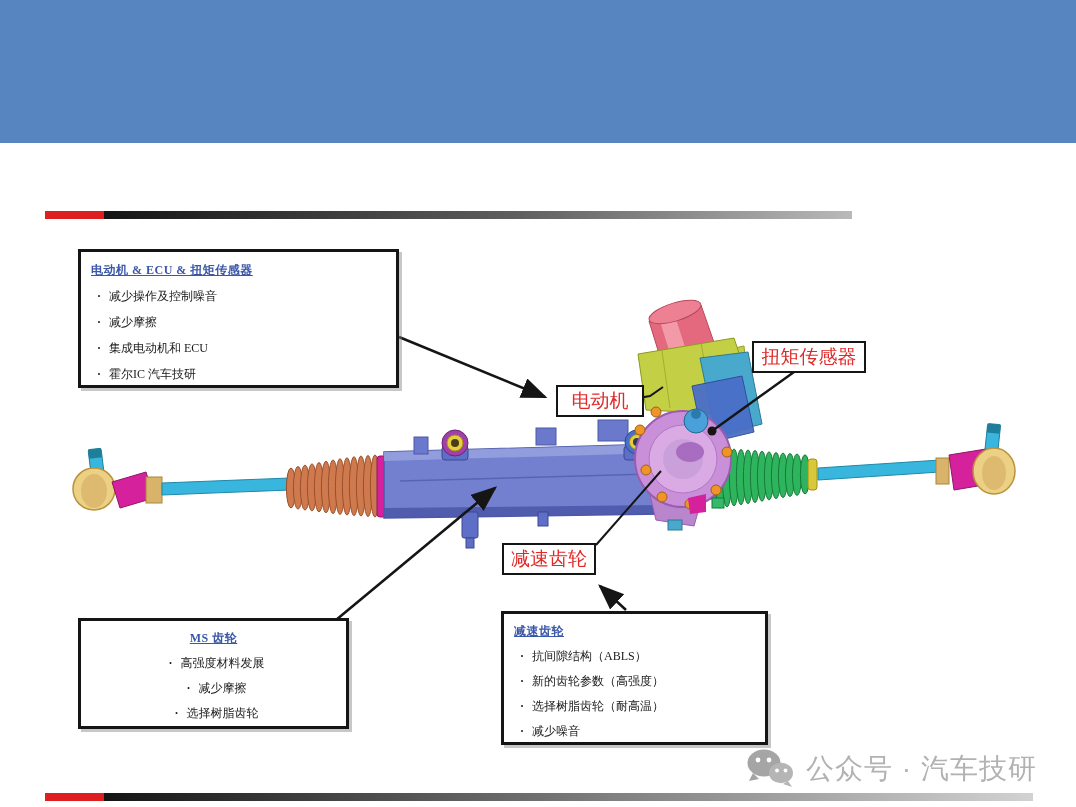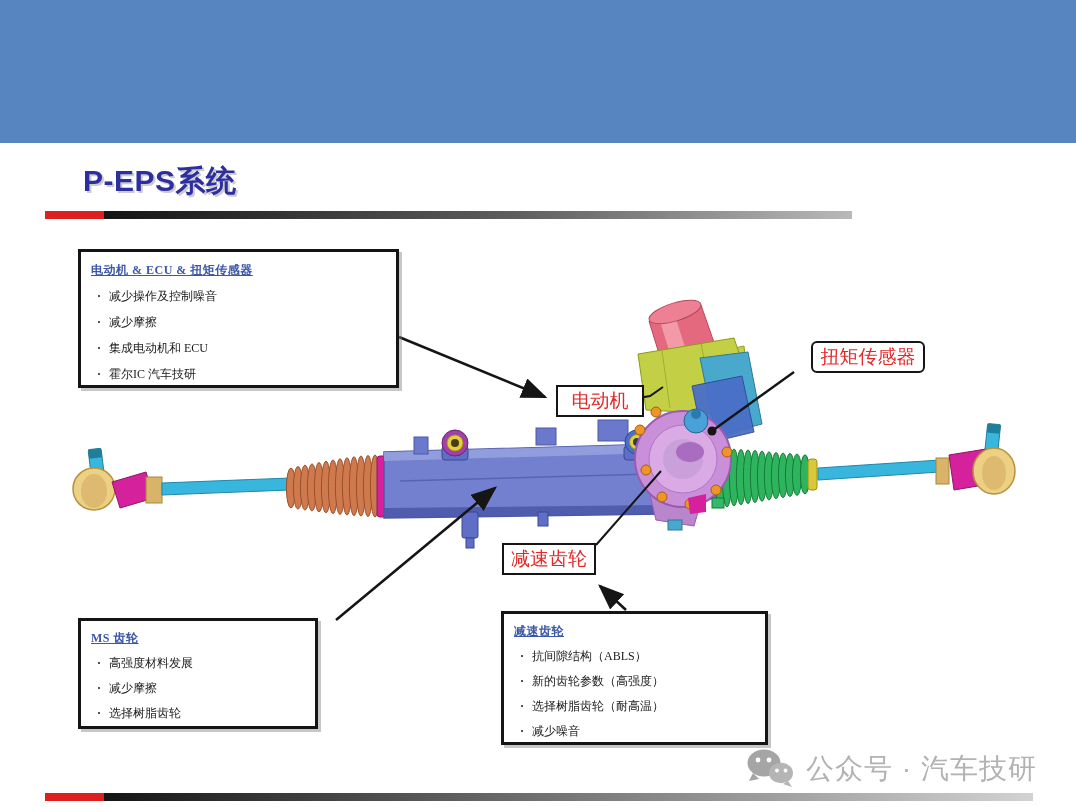--- a/index.html
+++ b/index.html
@@ -31,41 +31,40 @@
   svg.diagram{position:absolute;left:0;top:0;z-index:1;}
   .callout{position:absolute;z-index:2;background:#ffffff;border:3px solid #151515;
            box-shadow:3px 3px 0 rgba(130,130,130,.45);padding:5px 10px 4px 10px;
            font-size:12px;line-height:25px;color:#1a1a1a;}
   .callout .callout-title{color:var(--callout-title-blue);text-decoration:underline;
            font-weight:bold;letter-spacing:0.5px;}
   .callout ul{list-style:none;}
   .callout li{padding-left:6px;}
   .callout li::before{content:"·";font-weight:bold;margin-right:8px;}
   .co-motor-ecu{left:78px;top:249px;width:321px;height:139px;line-height:26px;}
-  .co-ms-gear{left:78px;top:618px;width:240px;height:111px;}
+  .co-ms-gear{left:78px;top:618px;width:271px;height:111px;text-align:center;}
   .co-reduction-gear{left:501px;top:611px;width:267px;height:134px;}
   .part-label{position:absolute;z-index:2;background:#ffffff;border:2px solid #151515;
               color:var(--label-red);font-size:19px;display:flex;align-items:center;
               justify-content:center;}
   .lbl-motor{left:556px;top:385px;width:88px;height:32px;}
-  .lbl-torque{left:811px;top:341px;width:114px;height:32px;border-radius:6px;}
+  .lbl-torque{left:752px;top:341px;width:114px;height:32px;}
   .lbl-reduction{left:502px;top:543px;width:94px;height:32px;}
   .watermark{position:absolute;left:744px;top:746px;z-index:2;display:flex;align-items:center;
              color:var(--watermark-gray);}
   .watermark .wm-text{font-family:"Liberation Sans",sans-serif;font-size:28px;
              letter-spacing:1px;margin-left:8px;}
 </style>
 </head>
 <body>
 
 <div class="slide">
 
   <div class="header-band"></div>
 
-  <h1 class="page-title">P-EPS系统</h1>
 
   <div class="divider divider-top">
     <div class="seg-red"></div>
     <div class="seg-grad"></div>
   </div>
 
   <svg class="diagram" width="1076" height="807" viewBox="0 0 1076 807">
     <defs>
       <marker id="arrow" markerWidth="11" markerHeight="9" refX="9" refY="4" orient="auto">
         <path d="M0,0 L10,4 L0,8 Z" fill="#151515"></path>

